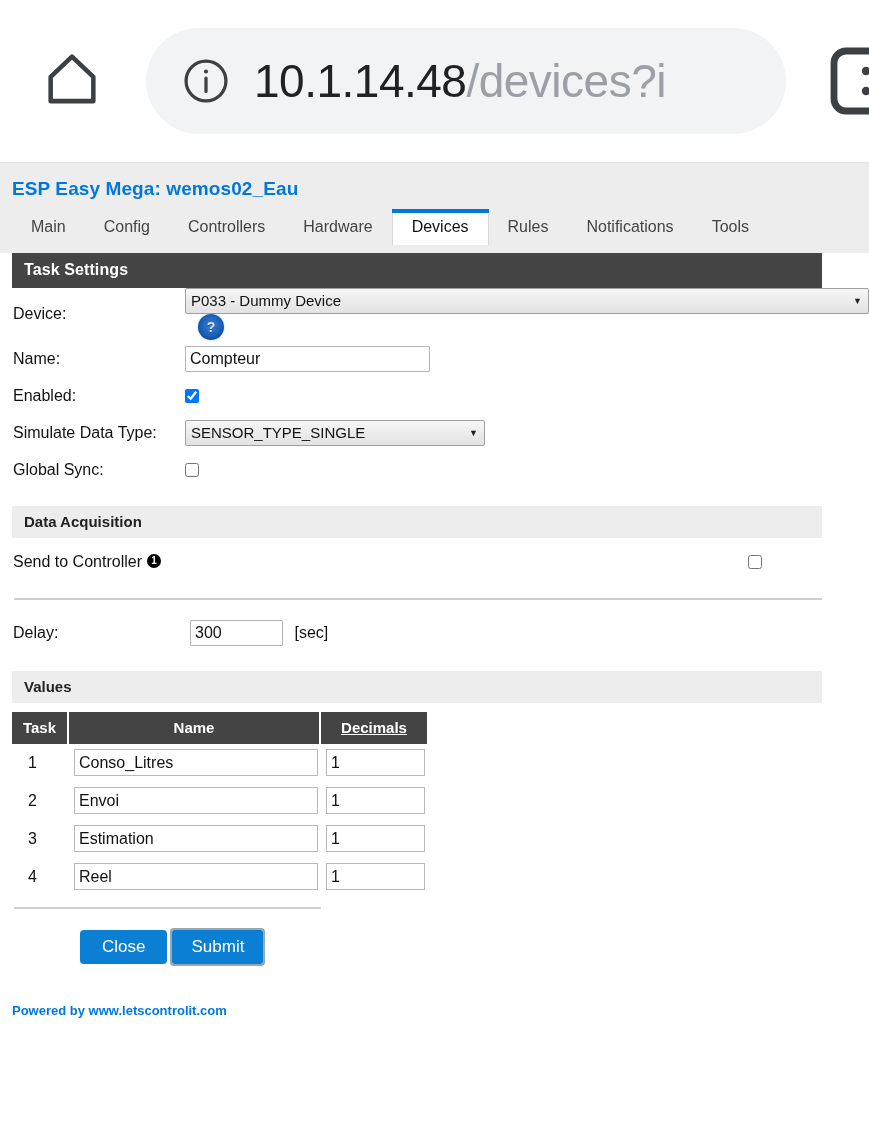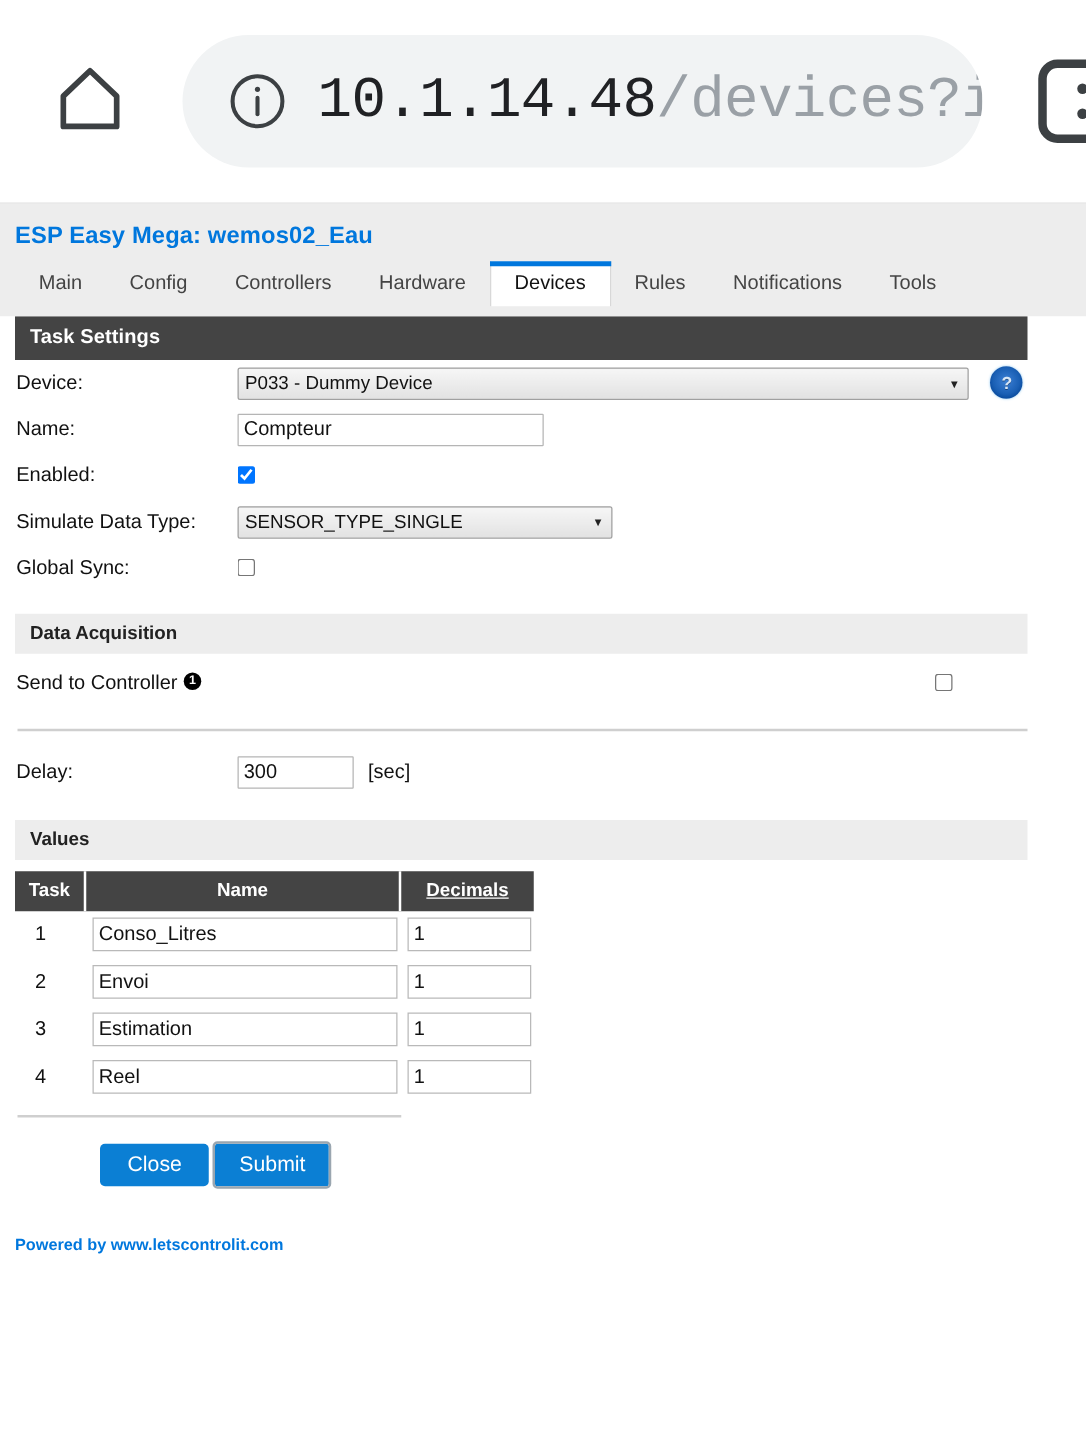--- a/index.html
+++ b/index.html
@@ -37,21 +37,21 @@
     padding-left: 34px;
     overflow: hidden;
     flex: 0 0 auto;
   }
   .info-icon { flex: 0 0 auto; margin-right: 22px; display:flex; }
   .url-text {
     font-size: 46px;
     line-height: 1;
     white-space: nowrap;
     letter-spacing: -0.5px;
-    font-family: Liberation Mono, monospace;
+    font-family: Liberation Sans, sans-serif;
     text-align: center;
   }
   .url-host { color: #202124; }
   .url-path { color: #9aa0a6; }
   .menu-btn {
     position: absolute;
     right: -18px;
     top: 46px;
     width: 60px; height: 74px;
     display: flex; align-items: center; justify-content: center;
@@ -155,21 +155,21 @@
   .select-wrap { position: relative; display: inline-block; }
   .select-wrap::after {
     content: "▼";
     position: absolute;
     right: 7px; top: 50%;
     transform: translateY(-50%);
     font-size: 9px;
     color: #222;
     pointer-events: none;
   }
-  #device-select { width: 585px; }
+  #device-select { width: 684px; }
   #datatype-select { width: 300px; }
 
   input.esp-text {
     font-family: "Liberation Sans", sans-serif;
     font-size: 16px;
     color: #111;
     height: 26px;
     padding: 2px 4px;
     border: 1px solid #b5b5b5;
     border-radius: 1px;

